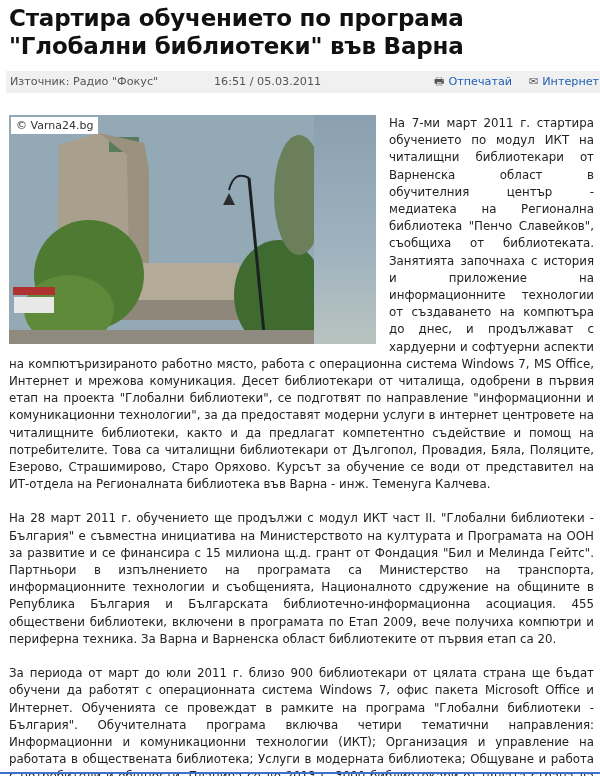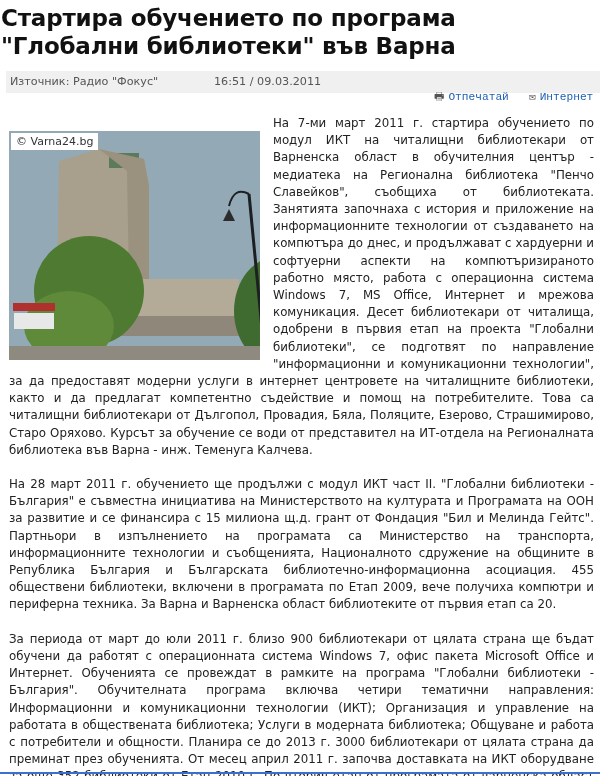--- a/index.html
+++ b/index.html
@@ -1,61 +1,61 @@
 <!DOCTYPE html>
 <html><head>
   <meta charset="utf-8">
   <style>
     html, body { margin: 0; padding: 0; background: #ffffff; }
     body {
       width: 600px; height: 776px; overflow: hidden; position: relative;
       font-family: "DejaVu Sans", sans-serif; color: #222222;
     }
     .title {
-      position: absolute; left: 1px; top: 4px; width: 585px;
+      position: absolute; left: 9px; top: 4px; width: 585px;
       font-family: "DejaVu Sans", sans-serif; font-weight: bold;
       font-size: 23px; line-height: 28px; color: #111111; margin: 0;
       letter-spacing: -0.2px;
     }
     .meta {
       position: absolute; left: 6px; top: 71px; width: 594px; height: 22px;
       background: #f0f0f0; font-size: 11.2px; line-height: 22px; color: #555555;
     }
     .meta .source { position: absolute; left: 4px; top: 0; }
     .meta .time { position: absolute; left: 208px; top: 0; }
-    .meta .action { position: absolute; top: 15px; color: #1e5fb4; cursor: pointer; white-space: nowrap; font-family: Liberation Mono, monospace; }
+    .meta .action { position: absolute; top: 0; color: #1e5fb4; cursor: pointer; white-space: nowrap; }
     .meta .print { left: 428px; }
     .meta .send { left: 523px; }
     .meta .icon { color: #555; font-size: 11px; margin-right: 4px; }
     .article {
       position: absolute; left: 9px; top: 115px; width: 585px;
       font-size: 11.8px; line-height: 17.2px; text-align: justify; color: #222;
     }
     .article p { margin: 0 0 17px 0; }
     .photo {
-      float: left; width: 251px; height: 229px; margin: 16px 13px 2px 0; position: relative;
+      float: left; width: 367px; height: 229px; margin: 0 13px 2px 0; position: relative;
       overflow: hidden; background: linear-gradient(#8aa0b0 0%, #9fb3bf 60%, #b8c3bf 100%);
     }
     .photo svg { position: absolute; left: 0; top: 0; }
     .photo .credit {
       position: absolute; left: 2px; top: 2px; background: #ffffff; color: #333;
       font-size: 11px; line-height: 17px; padding: 0 5px;
     }
     .bottom-rule {
       position: absolute; left: 0; top: 772px; width: 600px; height: 2px; background: #3d6fcf;
     }
   </style>
 </head>
 <body>
 
 <h1 class="title">Стартира обучението по програма "Глобални библиотеки" във Варна</h1>
 
 <div class="meta">
   <span class="source">Източник: Радио "Фокус"</span>
-  <span class="time">16:51 / 09.03.2011</span>
+  <span class="time">16:51 / 05.03.2011</span>
   <span class="action print">
     <span class="icon">🖶</span><span>Отпечатай</span>
   </span>
   <span class="action send">
     <span class="icon">✉</span><span>Интернет</span>
   </span>
 </div>
 
 <div class="article">
   <p>

